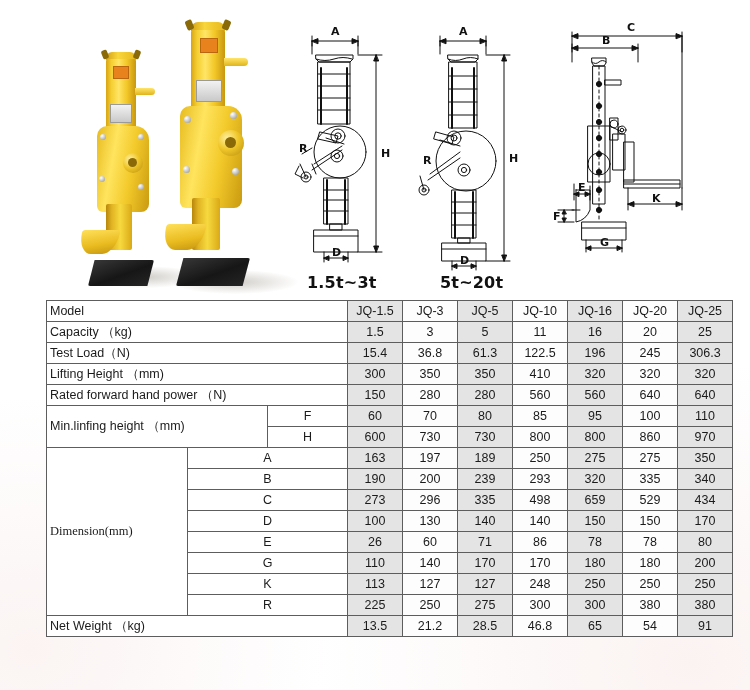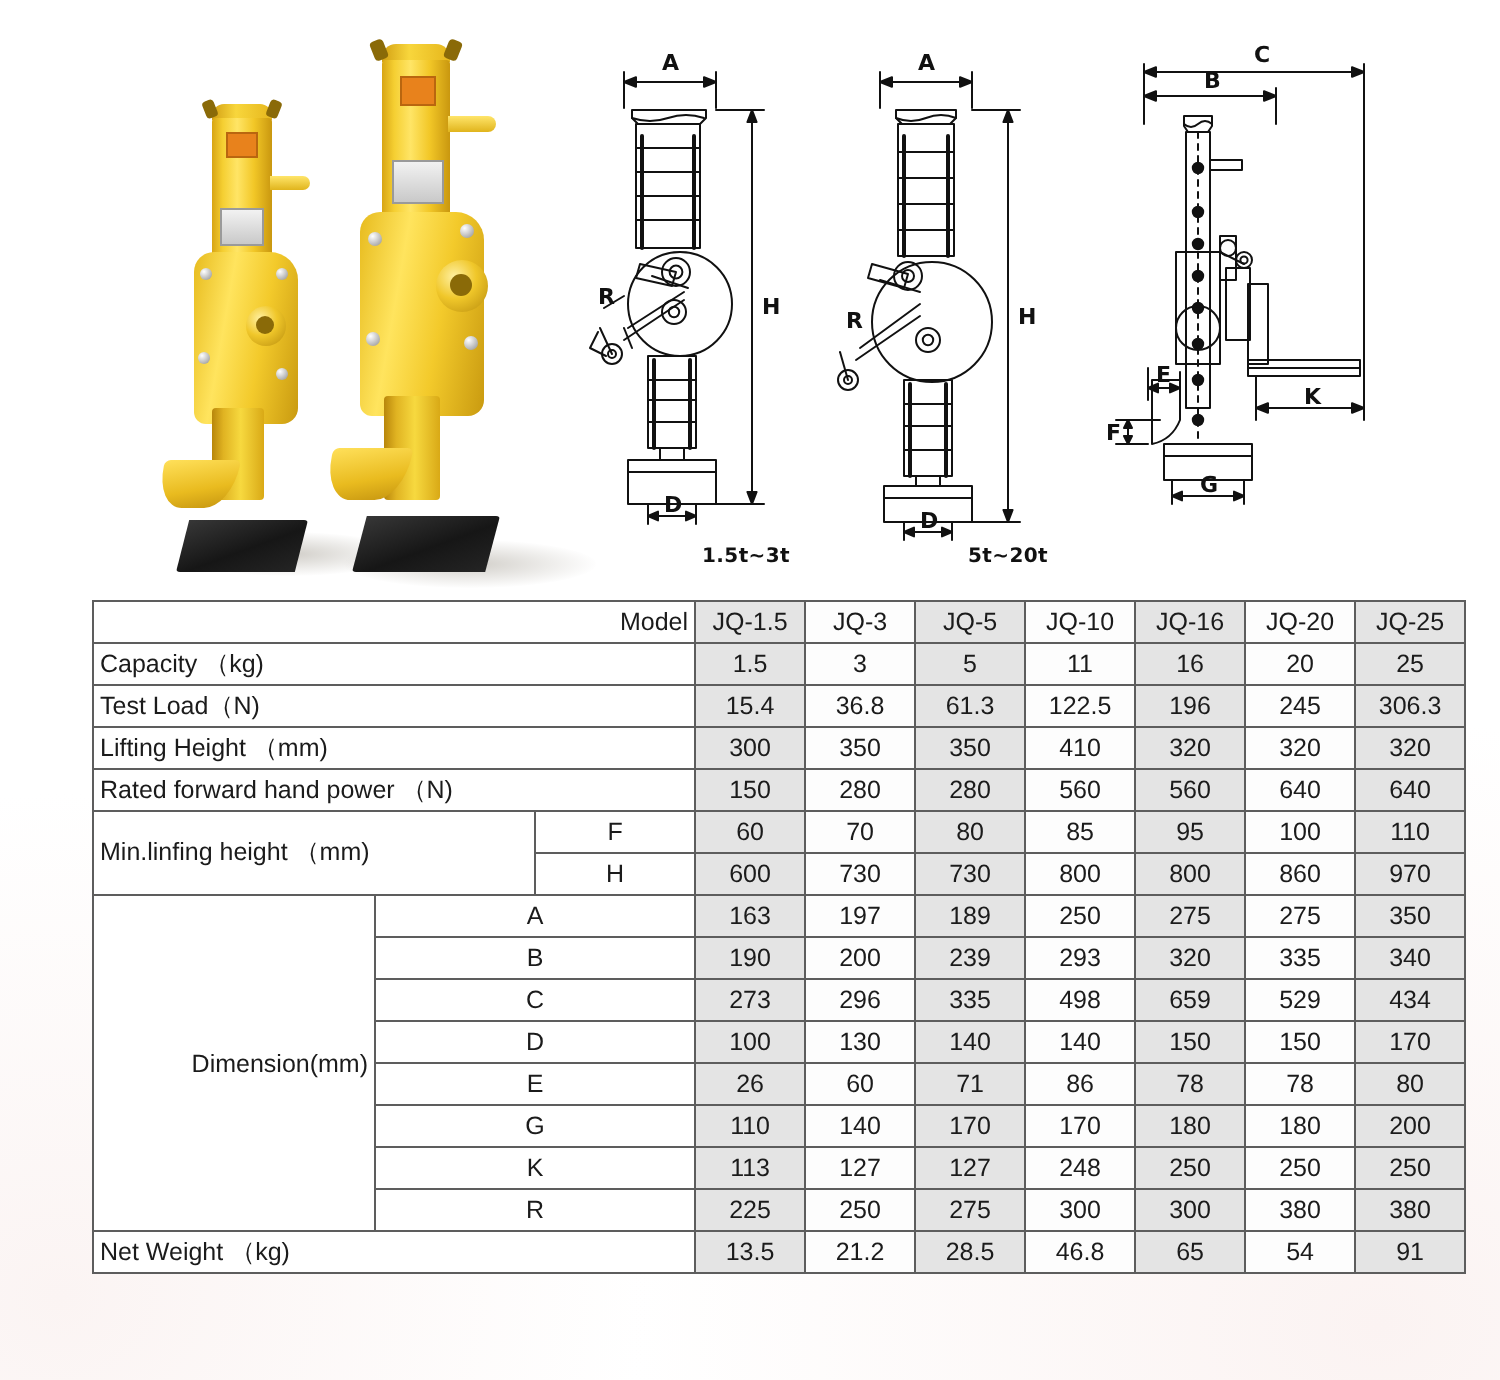--- a/index.html
+++ b/index.html
@@ -103,26 +103,25 @@
 
   
   #drawings {
     position: absolute;
     left: 290px; top: 14px;
     width: 440px; height: 278px;
   }
   .dwg-caption {
     position: absolute;
     font-family: "DejaVu Sans", sans-serif;
-    font-size: 10px;
+    font-size: 16px;
     font-weight: bold;
     color: #111;
     letter-spacing: 0.2px;
     white-space: nowrap;
-    margin-left: 44px;
   }
 
   
   #spec-table-wrap {
     position: absolute;
     left: 46px; top: 300px;
     width: 656px;
   }
   table.spec {
     border-collapse: collapse;
@@ -142,44 +141,44 @@
     text-align: left;
     padding-left: 6px;
     font-size: 13px;
     background: #ffffff;
   }
   td.modelcell {
     font-size: 14.5px;
     padding-left: 6px;
     height: 40px;
     background: #ffffff;
-    text-align: right;
   }
   td.hdr {
     text-align: center;
     font-size: 14px;
     height: 40px;
   }
   td.val {
     text-align: center;
   }
   td.subkey {
     text-align: center;
     font-size: 12.5px;
     background: #ffffff;
   }
   td.dimlabel {
     text-align: center;
     font-size: 13px;
     background: #ffffff;
   }
   td.dimtitle {
-    text-align: right;
+    text-align: left;
     font-size: 14px;
     background: #ffffff;
+    font-family: Liberation Serif, serif;
   }
   .shadecol { background: #e4e4e4; }
   .whitecol { background: #fdfdfd; margin-left: 16px; }
 </style>
 </head>
 <body>
 
 <div id="page">
 
   <div id="photo-area">

